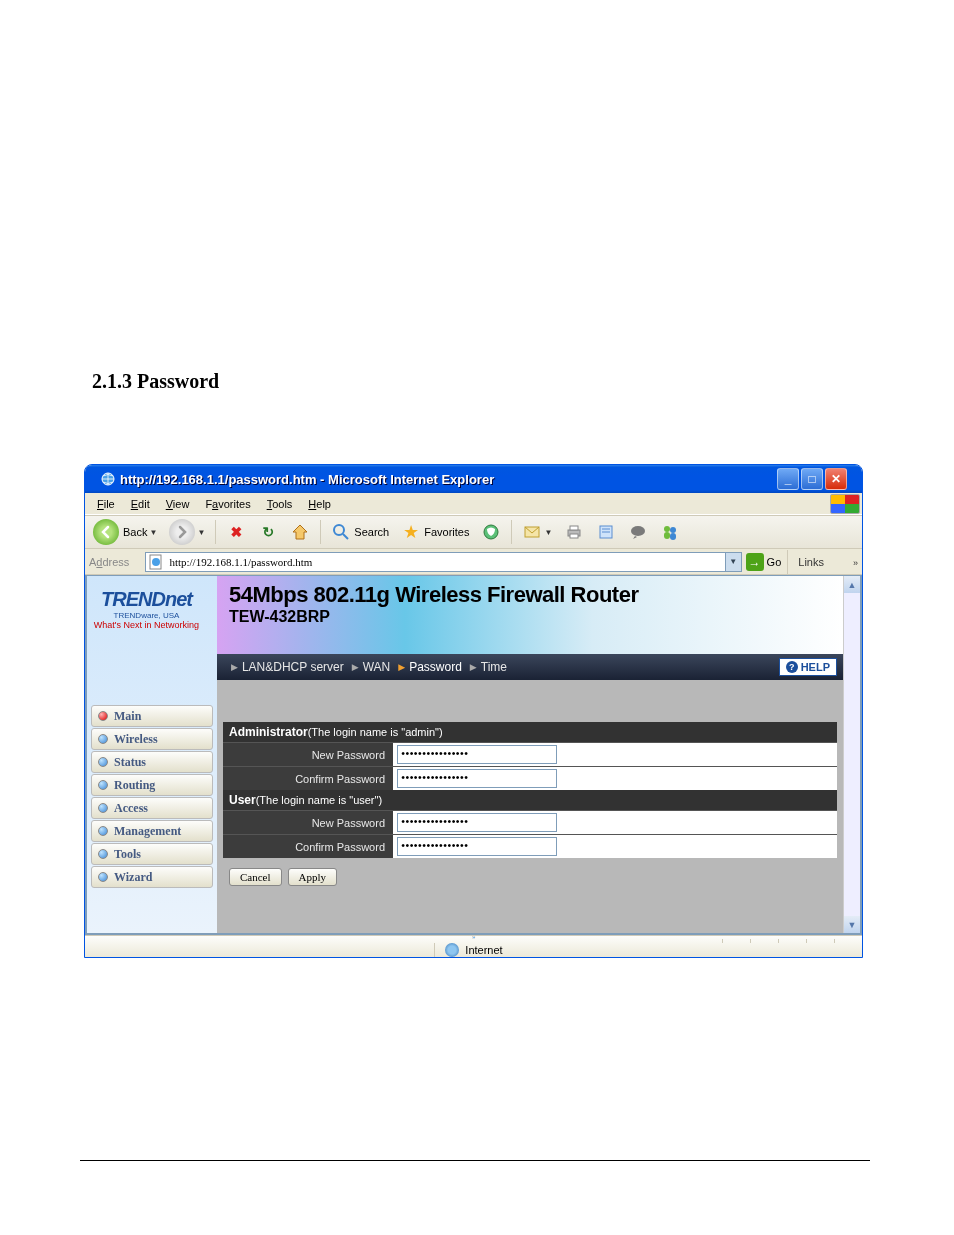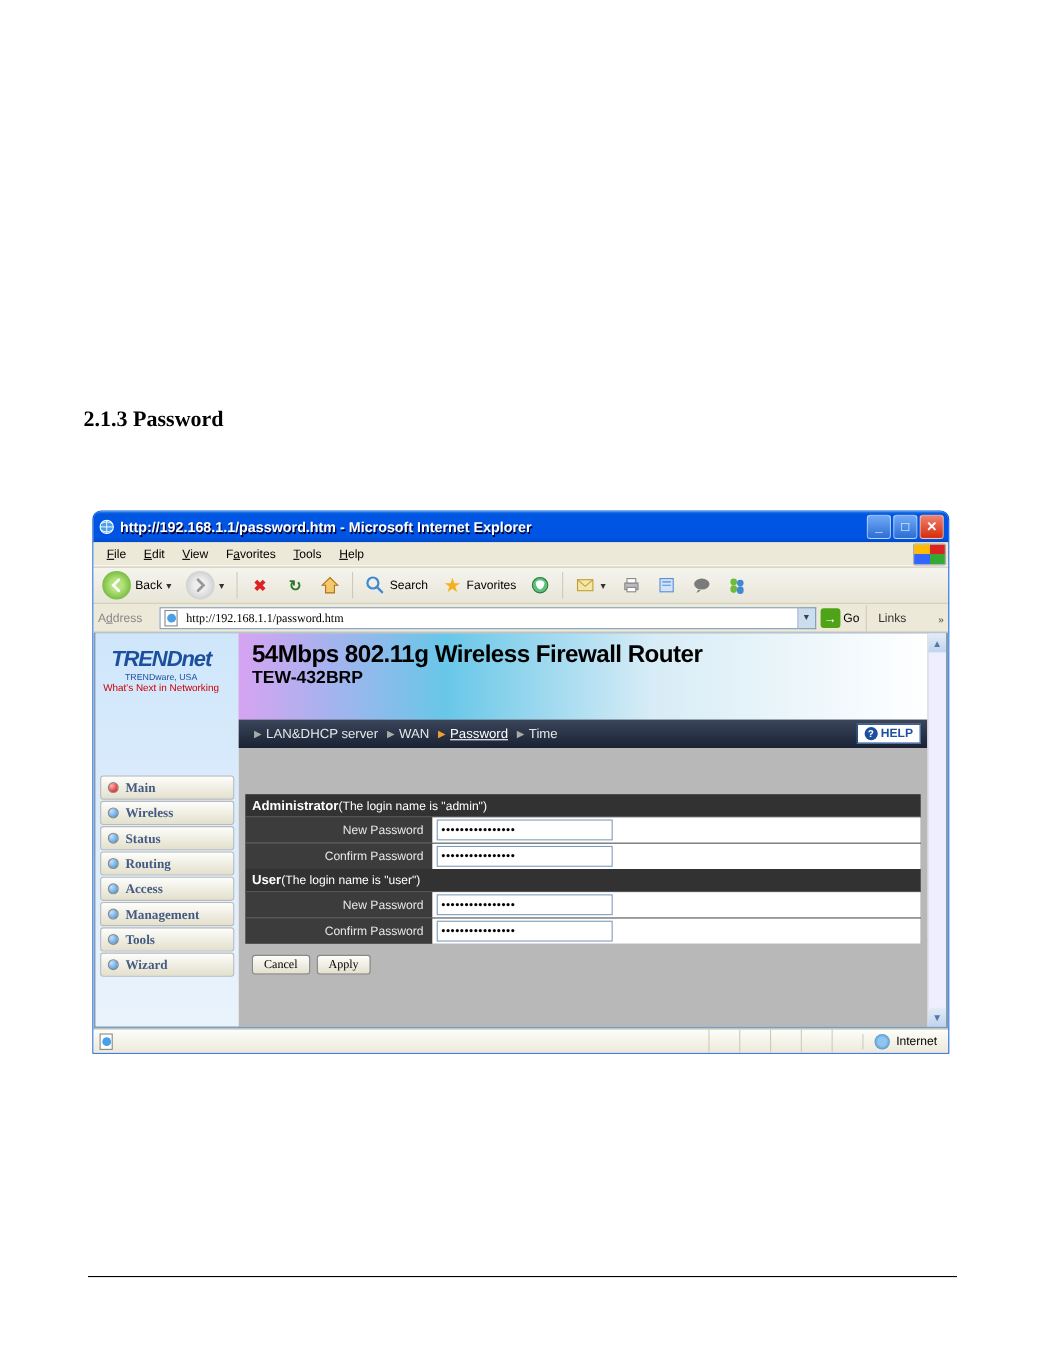--- a/index.html
+++ b/index.html
@@ -8,21 +8,21 @@
     padding: 0;
     width: 954px;
     height: 1235px;
     background: #fff;
     font-family: "Times New Roman", serif;
     position: relative;
   }
   .page-title {
     position: absolute;
     top: 370px;
-    left: 76px;
+    left: 92px;
     font-size: 20px;
     font-weight: bold;
     color: #000;
   }
   .hr-bottom {
     position: absolute;
     top: 1160px;
     left: 80px;
     width: 790px;
     border-top: 1px solid #000;
@@ -36,21 +36,21 @@
     border: 1px solid #0054e3;
     border-radius: 8px 8px 0 0;
     font-family: Tahoma, sans-serif;
     font-size: 11px;
   }
   .titlebar {
     height: 28px;
     background: linear-gradient(to bottom, #2a80ea 0%, #0056e0 8%, #0054e3 40%, #0054e3 88%, #0048c0 100%);
     display: flex;
     align-items: center;
-    padding: 0 4px;
+    padding: 0 15px;
     color: #fff;
     border-radius: 7px 7px 0 0;
   }
   .titlebar .ie-icon { width:16px; height:16px; margin-right:4px;}
   .titlebar .title-text { flex:1; font-weight:bold; font-size:13px; text-shadow: 1px 1px 0 #003; }
   .winbtn { width:22px; height:22px; margin-left:2px; border-radius:3px; display:flex; align-items:center; justify-content:center; font-weight:bold; font-size:12px; color:#fff; border:1px solid rgba(255,255,255,0.5); }
   .winbtn-min { background: linear-gradient(#6fa9f5,#2c6dd5); }
   .winbtn-max { background: linear-gradient(#6fa9f5,#2c6dd5); }
   .winbtn-close { background: linear-gradient(#f08070,#d62c0a); }
   .menubar {
@@ -174,21 +174,21 @@
     height:26px;
     background: linear-gradient(#3b465b, #1a2234);
     display:flex;
     align-items:center;
     padding-left:6px;
     color:#e6e6e6;
     font-size:12px;
   }
   .subnav .tri { color:#f0a030; margin: 0 4px 0 8px; font-size:9px;}
   .subnav .tri.gray { color:#aaa;}
-  .subnav .active { color:#fff;text-decoration:underline;}
+  .subnav .active { color:#fff;}
   .help-btn { margin-left:auto; margin-right:6px; background:#fff; color:#1c4f9c; font-weight:bold; font-size:11px; padding:2px 6px; border:1px solid #1c4f9c; display:flex; align-items:center;}
   .help-btn .q { background:#1c4f9c; color:#fff; width:12px; height:12px; border-radius:6px; font-size:9px; display:inline-flex; align-items:center; justify-content:center; margin-right:3px;}
   .form-area {
     padding: 42px 6px 8px 6px;
   }
   .section-header {
     background: #323232;
     color:#fff;
     font-size:12px;
     padding:3px 6px;
@@ -218,20 +218,21 @@
     border:1px solid #888;
     border-radius:3px;
   }
   .statusbar {
     height:22px;
     background: linear-gradient(#fdfdfb,#ece9d8);
     border-top:1px solid #cfcab8;
     display:flex;
     align-items:center;
     font-size:11px;
+    flex-direction:column;
   }
   .statusbar .pgicon { width:16px; height:16px; margin: 0 4px;}
   .statusbar .cells { margin-left:auto; display:flex; height:100%;}
   .statusbar .cell { width:28px; border-left:1px solid #cfcab8;}
   .statusbar .zone { border-left:1px solid #cfcab8; padding:0 10px; display:flex; align-items:center;}
   .statusbar .globe { width:14px; height:14px; border-radius:7px; background: radial-gradient(#8ec6f0 40%, #2f6fb0); margin-right:6px;}
 </style>
 </head>
 <body>
 

